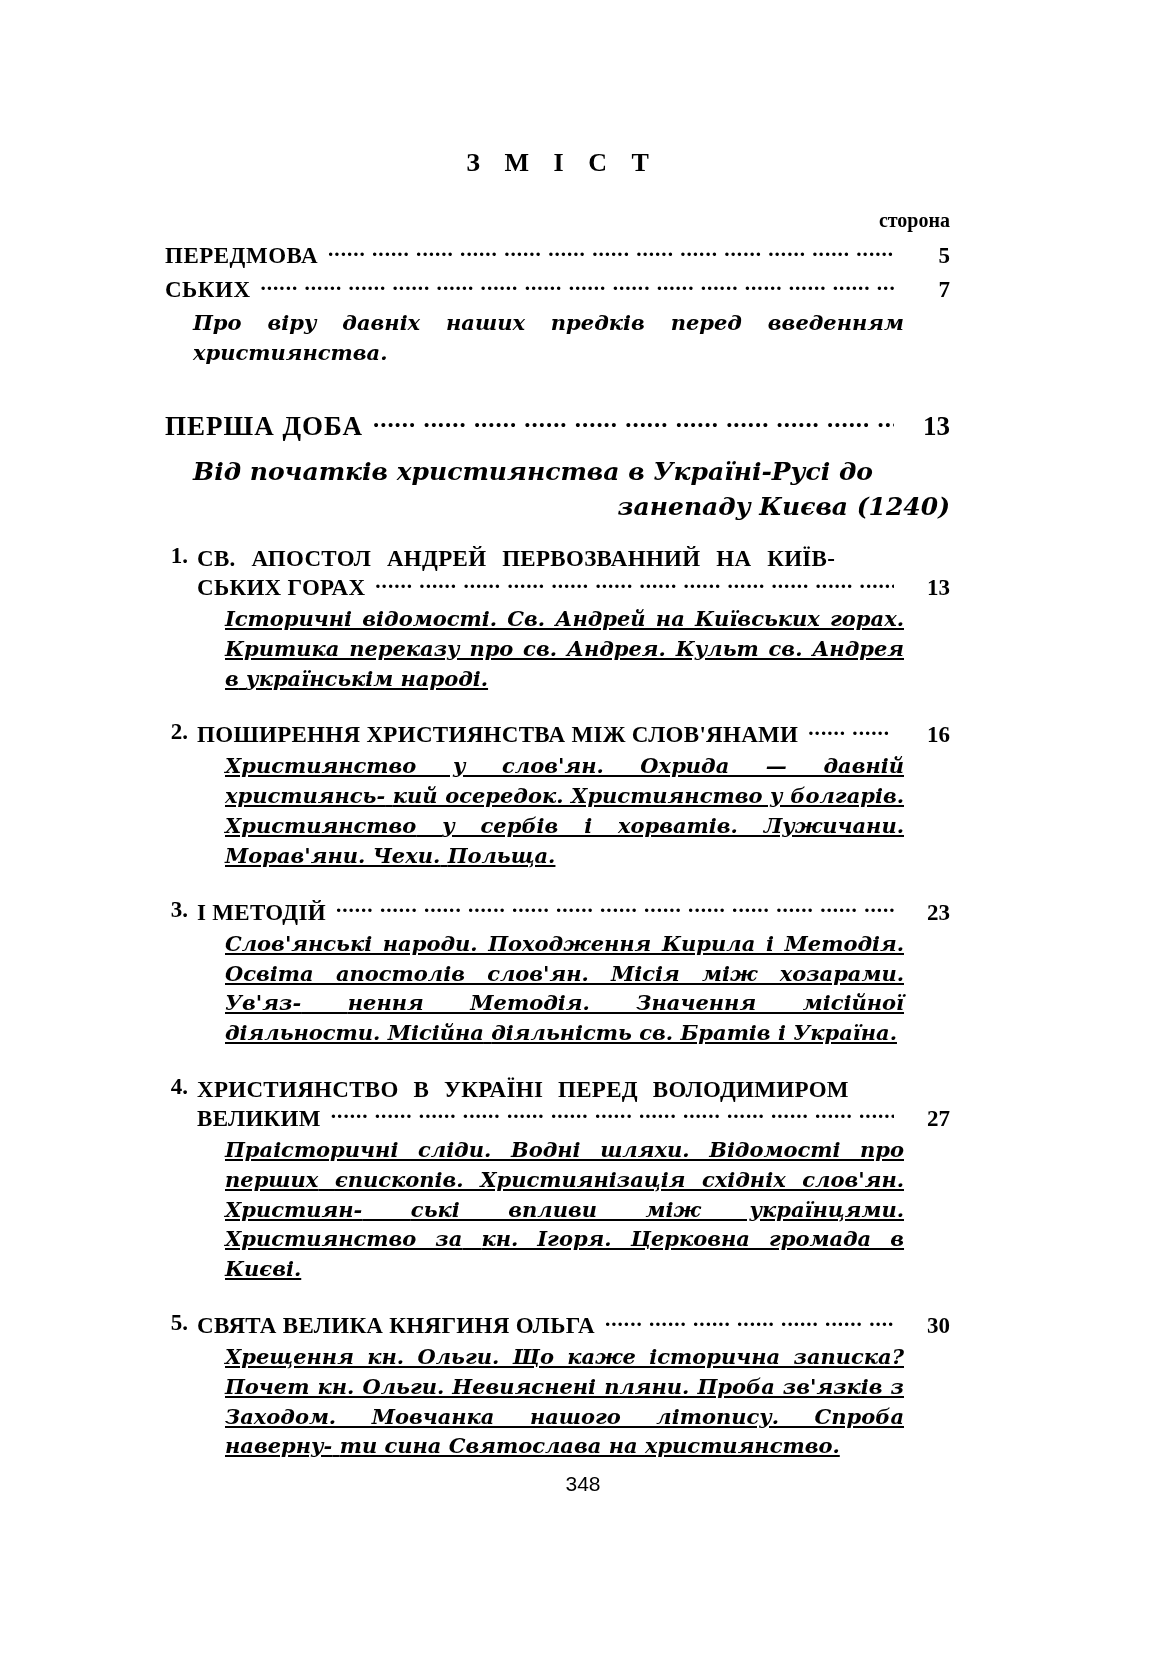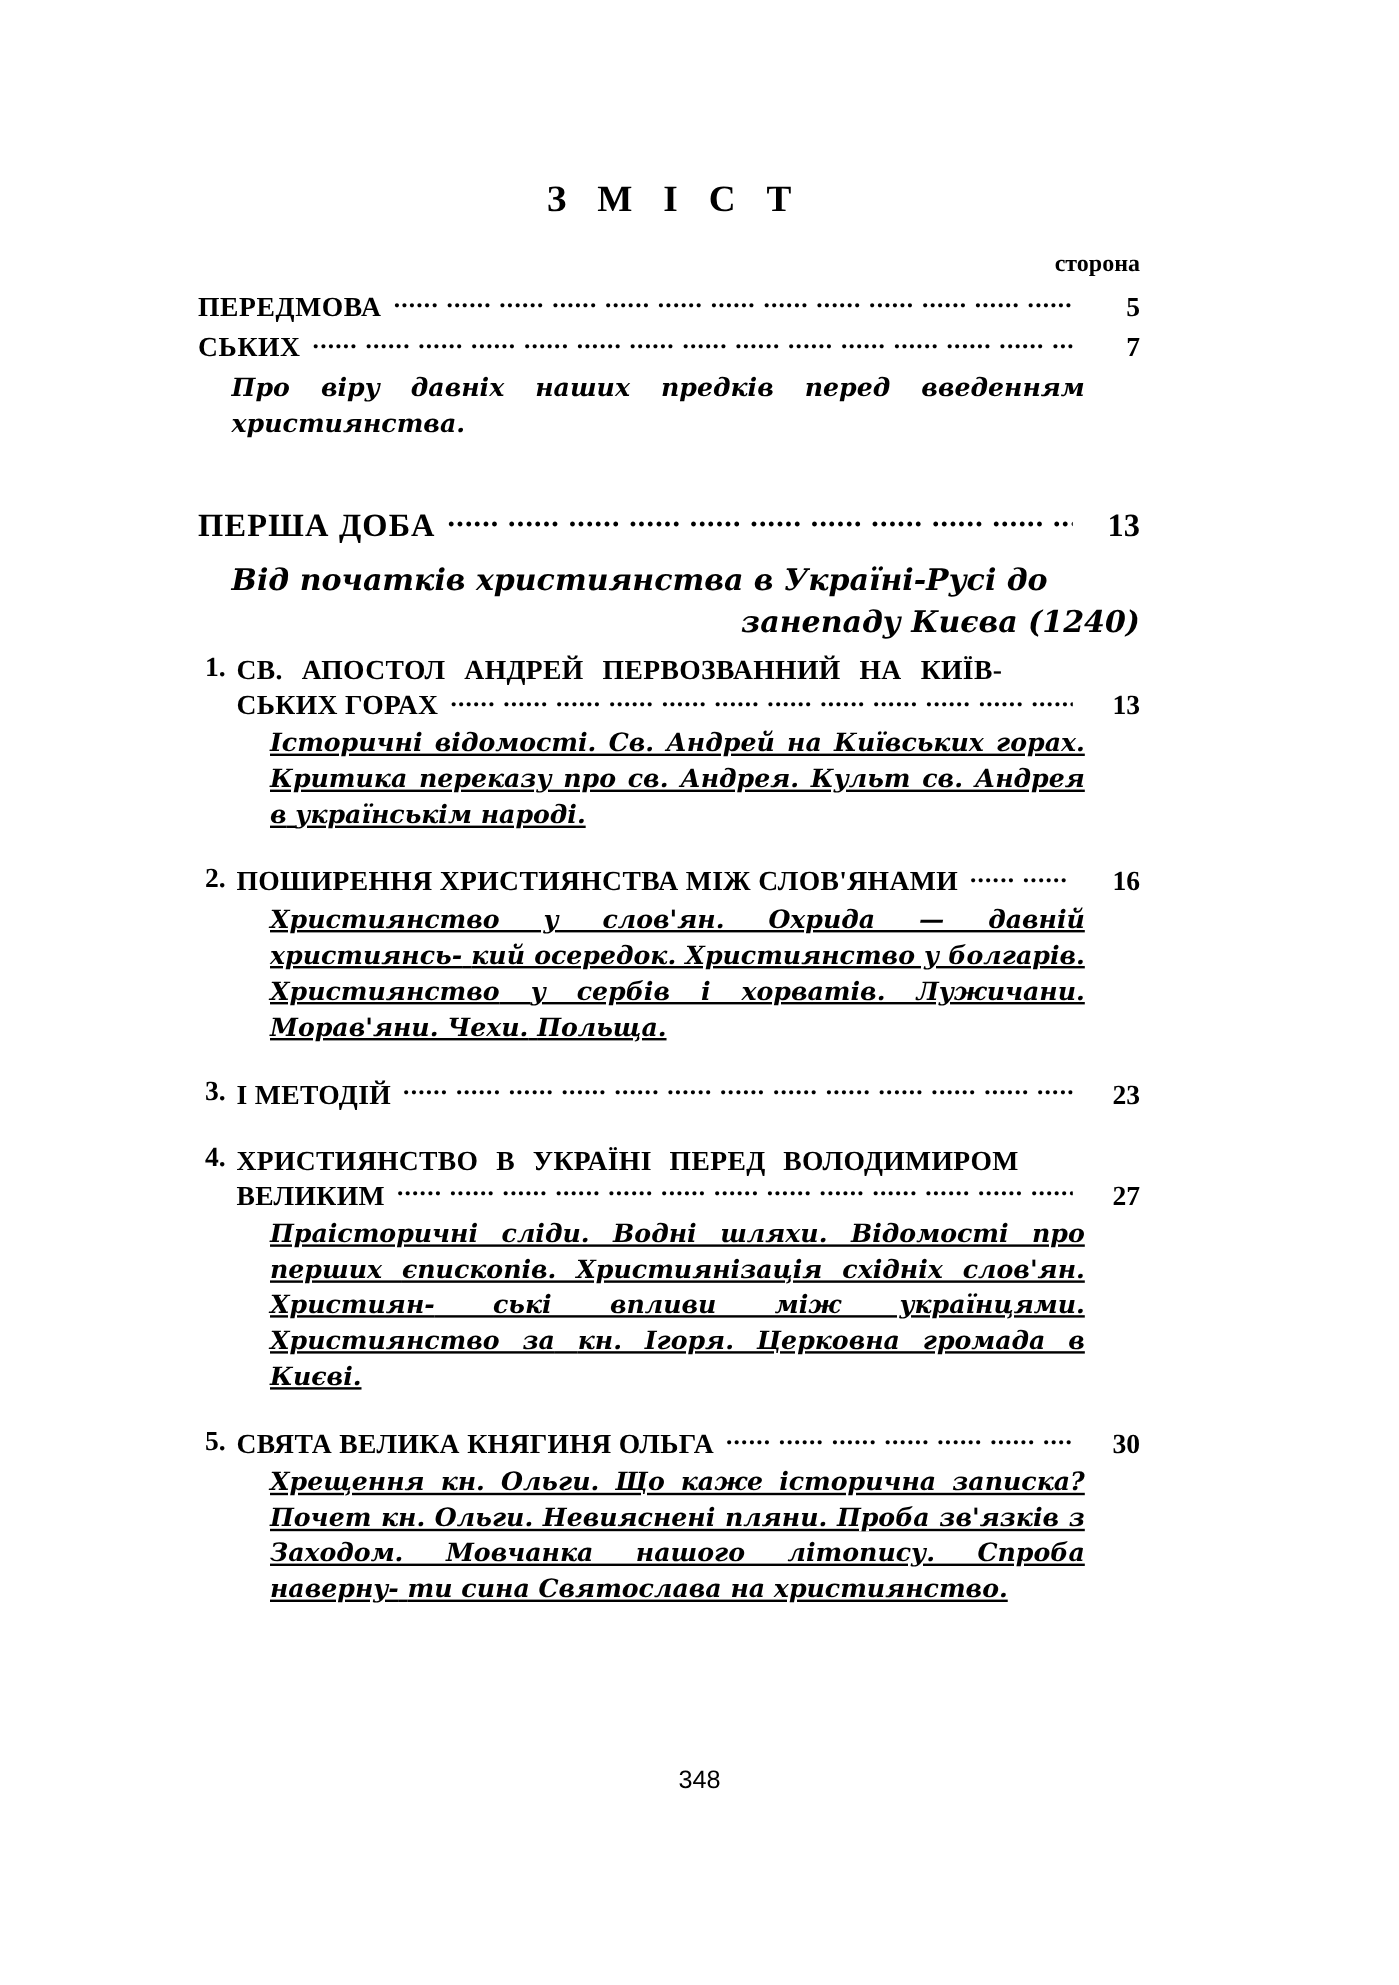--- a/index.html
+++ b/index.html
@@ -38,21 +38,21 @@
   .doc-title {
     margin: 0;
     padding: 0;
     position: absolute;
     left: 0;
     top: 150px;
     width: 785px;
     text-align: center;
     font-family: "Liberation Serif", "DejaVu Serif", serif;
     font-weight: bold;
-    font-size: 31px;
+    font-size: 26px;
     letter-spacing: 9px;
     text-indent: 9px;
     line-height: 1;
   }
 
   
   .col-header {
     position: absolute;
     top: 210px;
     right: 0;
@@ -121,21 +121,21 @@
     padding-left: 28px;
     padding-right: 46px;
     -webkit-hyphens: none;
     hyphens: none;
   }
 
   
   .era {
     position: absolute;
     left: 0;
-    top: 420px;
+    top: 408px;
     width: 785px;
   }
   .era .entry { font-size: 27px; }
   .era .entry .label { letter-spacing: 1px; }
   .era .subtitle {
     font-family: "DejaVu Serif", "Liberation Serif", serif;
     font-style: italic;
     font-weight: bold;
     font-size: 25px;
     line-height: 1.4;
@@ -307,20 +307,21 @@
           <div class="ch-head">
             <span class="ch-num">3.</span>
             <span class="ch-title">
               <span class="ch-line">
                 <span class="t">І МЕТОДІЙ</span>
                 <span class="leader"></span>
                 <span class="pageno">23</span>
               </span>
             </span>
           </div>
+          <p class="desc"><span>Слов'янські народи. Походження Кирила і Методія.</span> <span>Освіта апостолів слов'ян. Місія між хозарами. Ув'яз-</span> <span>нення Методія. Значення місійної діяльности. Місійна</span> <span>діяльність св. Братів і Україна.</span></p>
         </div>
         <div class="chapter">
           <div class="ch-head">
             <span class="ch-num">4.</span>
             <span class="ch-title">
               <span class="ch-line noleader spread">
                 <span class="t">ХРИСТИЯНСТВО В УКРАЇНІ ПЕРЕД ВОЛОДИМИРОМ</span>
                 <span class="leader"></span>
                 <span class="pageno">27</span>
               </span>

